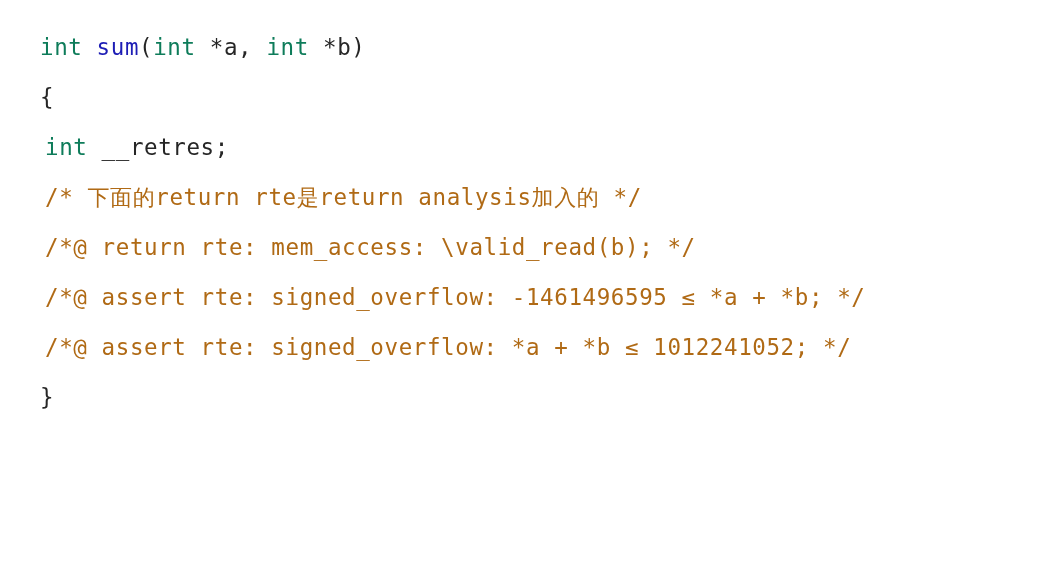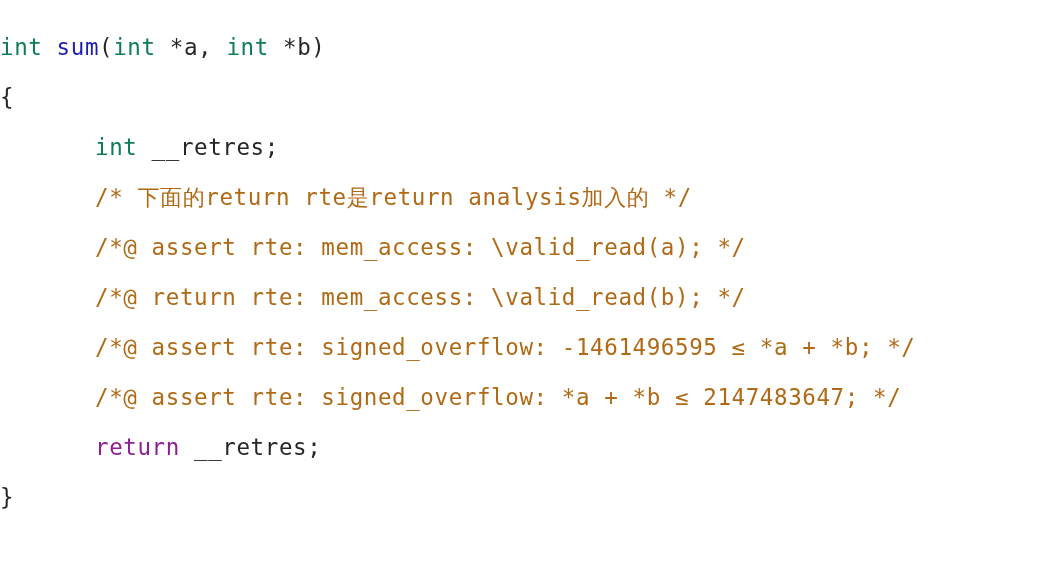--- a/index.html
+++ b/index.html
@@ -21,44 +21,42 @@
     padding: 22px 0 0 0;
     background: #ffffff;
   }
   .code-line {
     height: 50px;
     line-height: 50px;
     font-size: 22.5px;
     letter-spacing: 0.6px;
     white-space: pre;
     color: #262626;
+    padding-left: 40px;
     box-sizing: border-box;
   }
   .code-line.indent-1 {
-    padding-left: 83px;
-    margin-left: 12px;
+    padding-left: 45px;
   }
   .tok-type     { color: #0e7c5a; }
   .tok-func     { color: #1d1db5; }
   .tok-comment  { color: #b06a15; }
   .tok-operator { color: #9f2038; }
   .tok-keyword  { color: #8f1f92; }
   .tok-plain    { color: #262626; }
   .cjk {
     font-family: Liberation Mono, monospace;
     font-size: 22px;
   }
 </style>
 </head>
 <body>
 
 <div id="code-block">
     <div class="code-line"><span class="tok-type">int</span><span class="tok-plain"> </span><span class="tok-func">sum</span><span class="tok-plain">(</span><span class="tok-type">int</span><span class="tok-plain"> *a, </span><span class="tok-type">int</span><span class="tok-plain"> *b)</span></div>
     <div class="code-line"><span class="tok-plain">{</span></div>
     <div class="code-line indent-1"><span class="tok-type">int</span><span class="tok-plain"> __retres;</span></div>
     <div class="code-line indent-1"><span class="tok-comment">/* </span><span class="tok-comment cjk">下面的</span><span class="tok-comment">return rte</span><span class="tok-comment cjk">是</span><span class="tok-comment">return analysis</span><span class="tok-comment cjk">加入的</span><span class="tok-comment"> */</span></div>
-    <div class="code-line indent-1"><span class="tok-comment">/*@ assert rte: mem_access: \valid_read(a); */</span></div>
     <div class="code-line indent-1"><span class="tok-comment">/*@ return rte: mem_access: \valid_read(b); */</span></div>
     <div class="code-line indent-1"><span class="tok-comment">/*@ assert rte: signed_overflow: -1461496595 ≤ *a + *b; */</span></div>
-    <div class="code-line indent-1"><span class="tok-comment">/*@ assert rte: signed_overflow: *a + *b ≤ 2147483647; */</span></div>
-    <div class="code-line indent-1"><span class="tok-keyword">return</span><span class="tok-plain"> __retres;</span></div>
+    <div class="code-line indent-1"><span class="tok-comment">/*@ assert rte: signed_overflow: *a + *b ≤ 1012241052; */</span></div>
     <div class="code-line"><span class="tok-plain">}</span></div>
   </div>
 
 </body></html>

